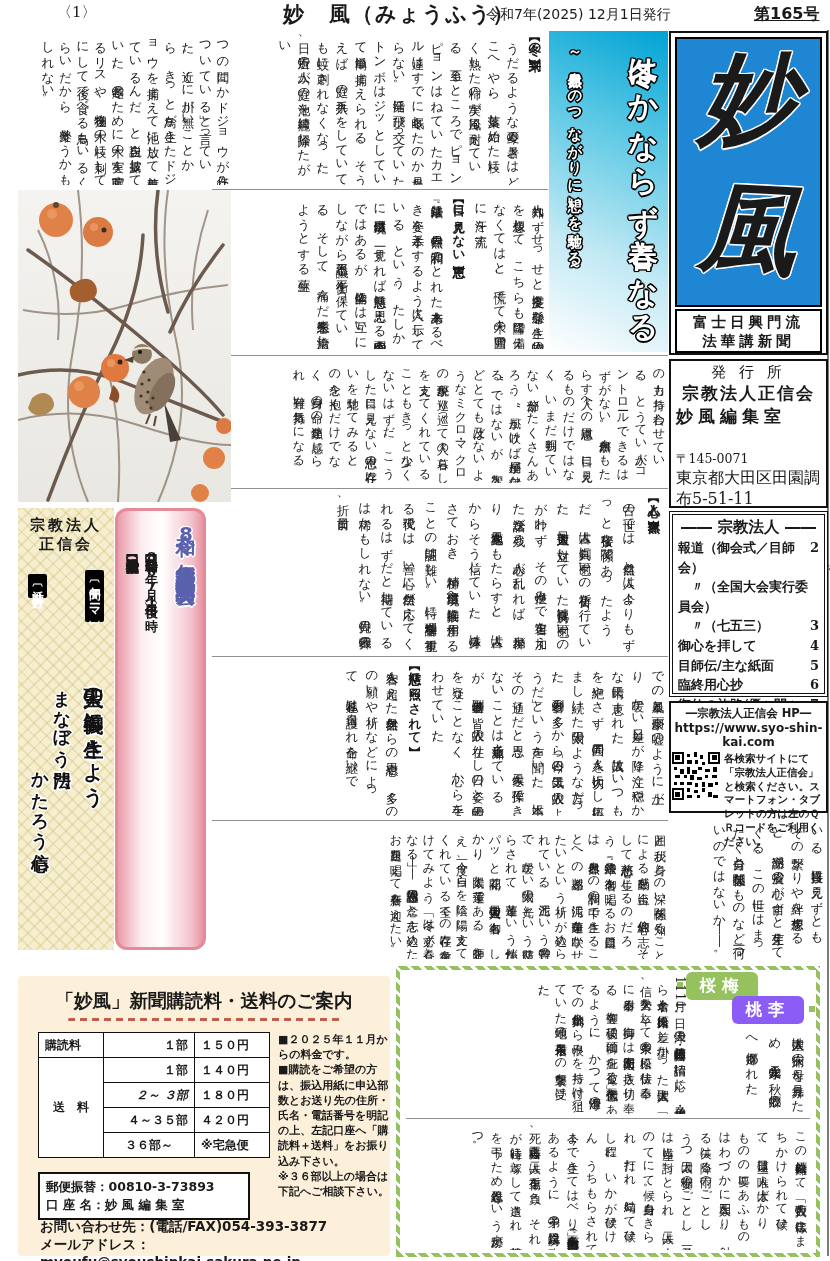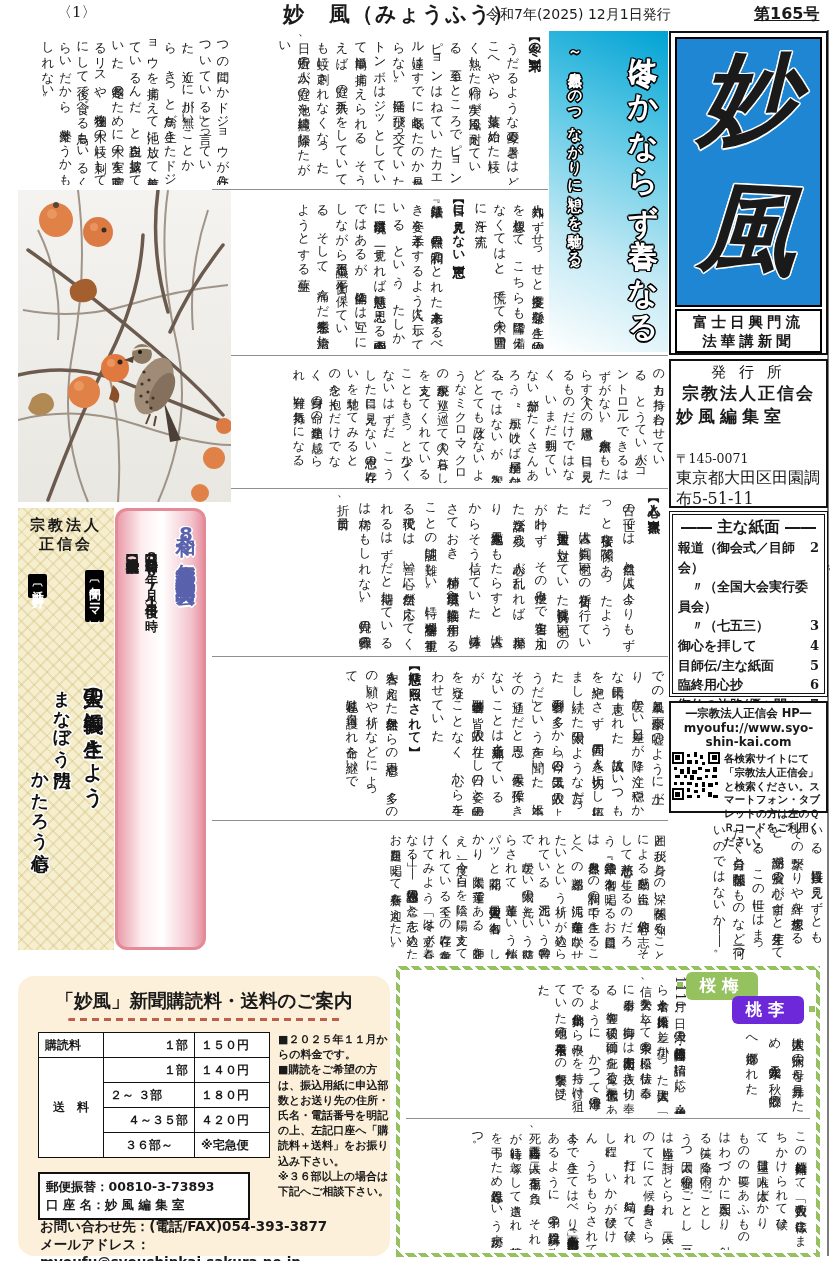--- a/index.html
+++ b/index.html
@@ -58,21 +58,21 @@
     <div style="text-align:left;font-size:17px;font-weight:700;letter-spacing:5px;">妙風編集室</div>
     <div style="font-size:12.5px;margin-top:23px;">〒145-0071</div>
     <div style="font-size:16px;">東京都大田区田園調布5-51-11</div>
     <div style="font-size:12px;">電話 054-393-3877(FAX兼)</div>
     <div style="font-size:12px;">郵便振替 00810-3-73893</div>
     <div style="font-size:11px;">myoufu@syoushinkai.sakura.ne.jp</div>
     <div style="font-size:13px;font-weight:700;">毎月1日発行　1部150円</div>
   </div>
 
   <div class="abs" style="left:669px;top:511px;width:159px;height:186px;border:4px double #111;background:#fff;box-sizing:border-box;padding:1px 5px;">
-    <div class="gothic" style="text-align:center;font-size:15.5px;font-weight:700;line-height:22px;">―― 主な紙面 ――</div>
+    <div class="gothic" style="text-align:center;font-size:15.5px;font-weight:700;line-height:22px;">―― 宗教法人 ――</div>
     <div class="toc-row">
         <span>報道（御会式／目師会）</span>
         <span>2</span>
       </div>
     <div class="toc-row">
         <span>　〃（全国大会実行委員会）</span>
         <span></span>
       </div>
     <div class="toc-row">
         <span>　〃（七五三）</span>
@@ -95,21 +95,21 @@
         <span>7</span>
       </div>
     <div class="toc-row">
         <span>かたろう信心/投稿</span>
         <span>8</span>
       </div>
   </div>
 
   <div class="abs bx" style="left:669px;top:701px;width:159px;height:112px;padding:3px 1px;">
     <div class="gothic" style="text-align:center;font-size:11.5px;font-weight:700;">―宗教法人正信会 HP―</div>
-    <div class="gothic" style="text-align:center;font-size:12px;font-weight:700;">myoufu://www.syo-shin-kai.com</div>
+    <div class="gothic" style="text-align:center;font-size:12px;font-weight:700;">https://www.syo-shin-kai.com</div>
     <div style="display:flex;margin-top:3px;">
       <div style="width:48px;height:48px;flex:0 0 auto;">
         <svg viewBox="0 0 29 29" width="48" height="48" shape-rendering="crispEdges">
           <rect width="29" height="29" fill="#fff"></rect>
           <g fill="#000">
             <rect x="0" y="0" width="7" height="7"></rect>
               <rect x="22" y="0" width="7" height="7"></rect>
               <rect x="0" y="22" width="7" height="7"></rect>
             <rect x="1" y="1" width="5" height="5" fill="#fff"></rect>
               <rect x="23" y="1" width="5" height="5" fill="#fff"></rect>
@@ -285,37 +285,37 @@
   </div>
 
   <div class="abs" style="left:115px;top:508px;width:91px;height:442px;border:3px solid #e58a97;border-radius:12px;box-sizing:border-box;
        background:linear-gradient(to right,#ea9dab 0%,#fdeef0 28%,#ffffff 52%,#f3c3cc 86%,#e794a3 100%);">
     <div class="vt gothic" style="position:absolute;right:3px;top:8px;font-size:20px;font-weight:700;letter-spacing:1.5px;color:#5a61ad;text-orientation:upright;
          text-shadow:1.5px 0 #fff,-1.5px 0 #fff,0 1.5px #fff,0 -1.5px #fff,1px 1px #fff,-1px -1px #fff;">令和8年度宗教法人正信会法華講全国大会</div>
     <div class="vt gothic" style="position:absolute;left:24px;top:38px;font-size:13px;font-weight:700;text-orientation:upright;">【日時】令和8年6月7日（日）午後1時</div>
     <div class="vt gothic" style="position:absolute;left:5px;top:38px;font-size:13px;font-weight:700;text-orientation:upright;">【会場】豊橋市公会堂（愛知県豊橋市）</div>
   </div>
 
-  <div class="abs" style="left:18px;top:976px;width:372px;height:280px;background:#fcf0da;border-radius:16px;">
+  <div class="abs" style="left:18px;top:976px;width:372px;height:280px;background:#fcf0da;border-radius:4px;">
     <div class="gothic" style="position:absolute;left:0;top:12px;width:100%;text-align:center;font-size:18.5px;font-weight:700;">「妙風」新聞購読料・送料のご案内</div>
     <div style="position:absolute;left:50px;top:42px;width:272px;height:3px;background:repeating-linear-gradient(90deg,#c05f49 0 7px,transparent 7px 12px);border-radius:2px;"></div>
     <table class="sub-table" style="position:absolute;left:20px;top:56px;">
       <tbody>
           <tr>
         <td style="width:52px;text-align:left;">購読料</td>
         <td style="width:78px;text-align:right;">１部</td>
         <td style="width:62px;">１５０円</td>
       </tr>
       <tr>
         <td rowspan="4" style="text-align:center;">送　料</td>
         <td style="text-align:right;">１部</td>
         <td>１４０円</td>
       </tr>
       <tr>
-        <td style="">２～ ３部</td>
+        <td style="text-align:right;font-style:italic;">２～ ３部</td>
         <td>１８０円</td>
       </tr>
       <tr>
         <td style="text-align:right;">４～３５部</td>
         <td>４２０円</td>
       </tr>
       <tr>
         <td style="text-align:center;">３６部～</td>
         <td>※宅急便</td>
       </tr>
@@ -333,21 +333,21 @@
     <div class="gothic" style="position:absolute;left:22px;top:242px;font-size:13.5px;font-weight:700;">お問い合わせ先：(電話/FAX)054-393-3877</div>
     <div class="gothic" style="position:absolute;left:22px;top:260px;font-size:13.5px;font-weight:700;">メールアドレス：myoufu@syoushinkai.sakura.ne.jp</div>
   </div>
 
   <div class="abs" style="left:396px;top:966px;width:424px;height:291px;box-sizing:border-box;background:#fff;border:4px solid #95c25e;
        border-image:repeating-linear-gradient(45deg,#95c25e 0 6px,#ffffff 6px 9px) 4;">
     <div style="position:absolute;right:8px;top:2px;width:122px;height:54px;">
       <div style="position:absolute;left:-9px;top:10px;width:6px;height:6px;background:#95c25e;"></div>
       <div style="position:absolute;right:-7px;top:34px;width:6px;height:6px;background:#95c25e;"></div>
       <span class="gothic" style="position:absolute;left:0;top:0;width:72px;height:28px;background:#95c25e;border-radius:6px;color:#fff;font-weight:700;font-size:16.5px;letter-spacing:6px;display:flex;align-items:center;justify-content:center;">桜梅</span>
-      <span class="gothic" style="position:absolute;left:46px;top:24px;width:72px;height:28px;background:#6d28d9;border-radius:6px;color:#fff;font-weight:700;font-size:16.5px;letter-spacing:6px;display:flex;align-items:center;justify-content:center;">桃李</span>
+      <span class="gothic" style="position:absolute;left:46px;top:24px;width:72px;height:28px;background:#8b5cf6;border-radius:6px;color:#fff;font-weight:700;font-size:16.5px;letter-spacing:6px;display:flex;align-items:center;justify-content:center;">桃李</span>
     </div>
     <div class="vband" style="right:6px;top:58px;width:128px;height:84px;font-size:12.5px;line-height:23px;">
       <span>大聖人は病床の母を見舞うため、文永元年の秋、故郷の安房へ帰郷された。</span>
     </div>
     <div class="vband" style="left:6px;top:6px;width:282px;height:138px;font-size:12px;line-height:17px;">
       <span>11月11日、天津の檀越・工藤吉隆の招請に応じ、弟子・檀越ら十余名と松原大路に差し掛かった大聖人は、「地頭東条左衛門景信、大勢を卒して東条の松原に待伏し奉る。散々に射奉る。御身には左衛門太刀を抜き切り奉る。御笠を切破て御頭に疵を被る」（『御伝土代』）とあるように、かつて清澄寺の説法での念仏批判から恨みを持ち付け狙っていた地頭の東条景信らの襲撃を受けた。</span>
     </div>
     <div class="rule" style="left:6px;top:148px;width:404px;"></div>
     <div class="vband" style="left:6px;top:154px;width:404px;height:126px;font-size:12px;line-height:19px;">
       <span>この松原剣難にて、「数百人の念仏等にまちかけられて候ひて、日蓮は唯一人、十人ばかり、ものの要にあふものはわづかに三四人なり。射る矢は降る雨のごとし、うつ太刀は稲妻のごとし。弟子一人は当座に討ちとられ、二人は大事のてにて候。自身もきられ、打たれ、結句にて候ひし程に、いかが候ひけん、うちもらされて今まで生きてはべり」（『南条兵衛七郎殿御書』）とあるように、弟子の鏡忍房は殉死、工藤吉隆ら二人は重傷を負う。それが往時に塚として遺され、菩提を弔うため鏡忍寺という史跡が建つ。</span>

